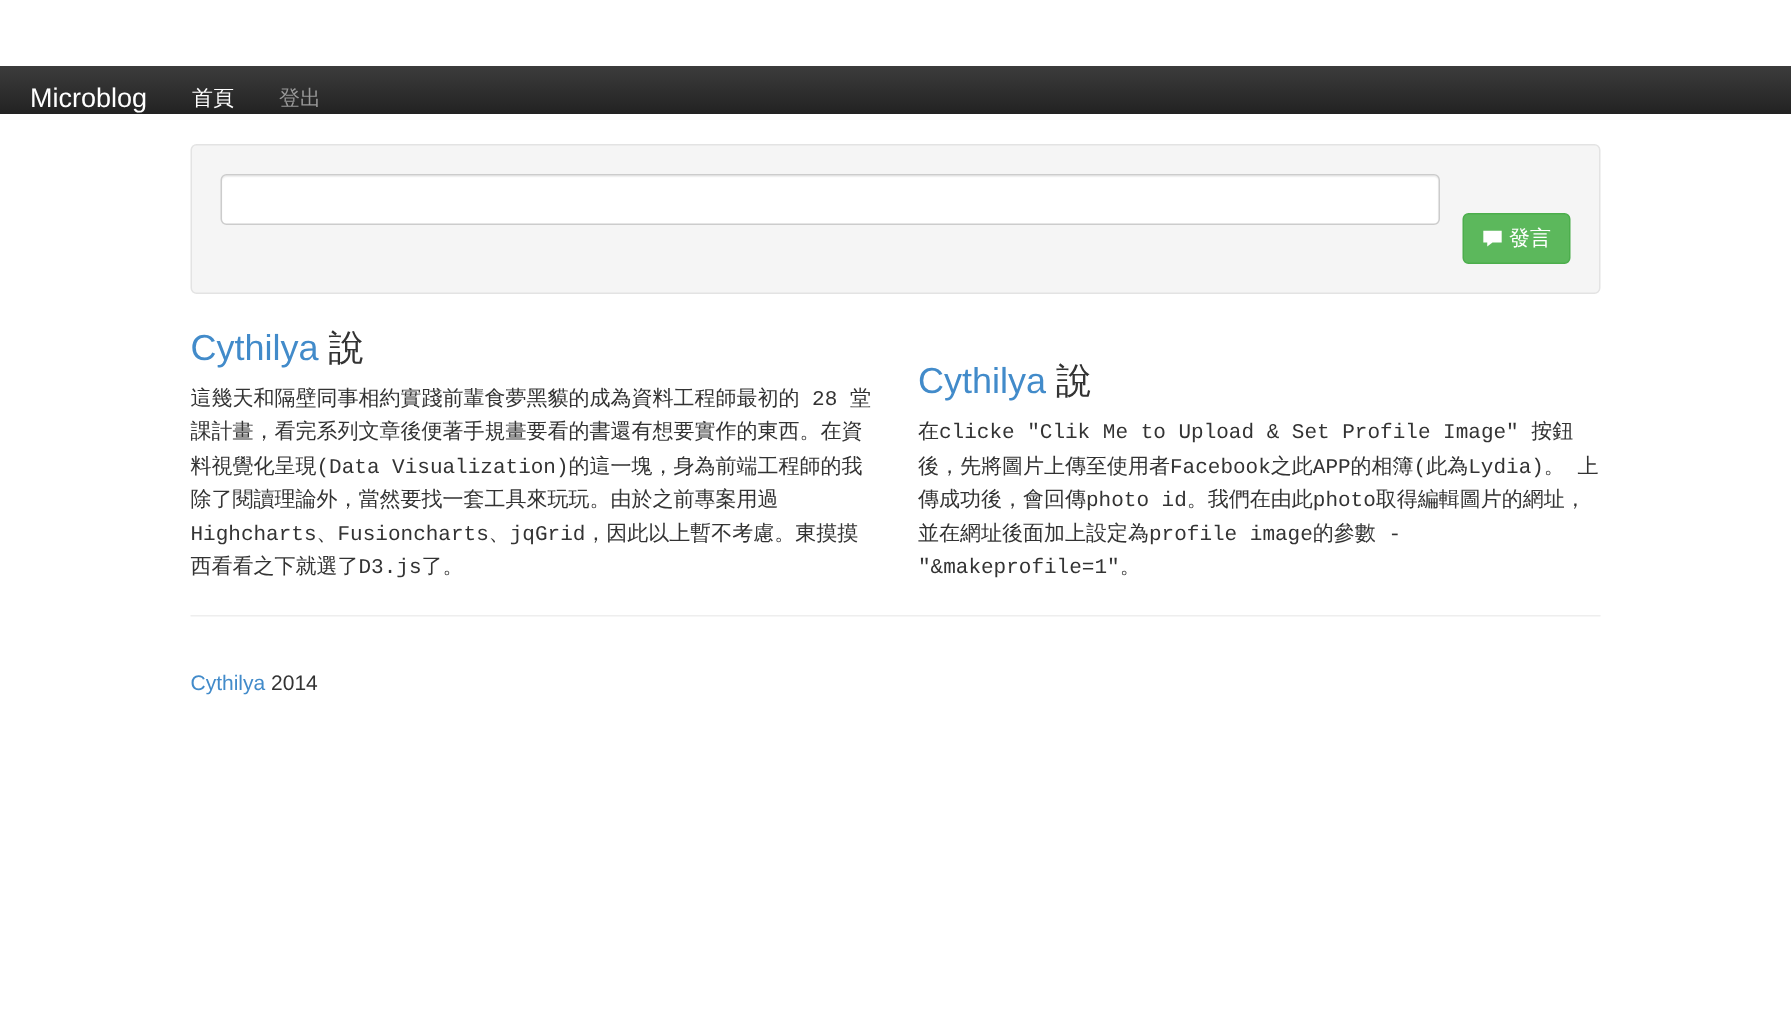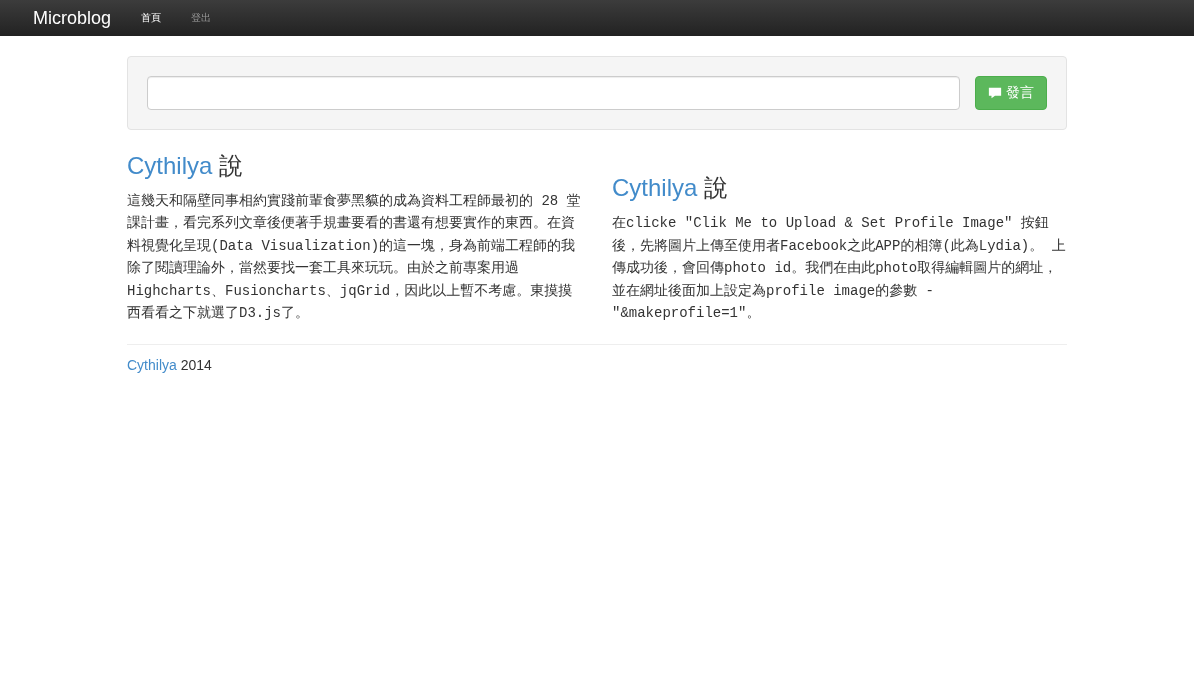--- a/index.html
+++ b/index.html
@@ -1,40 +1,40 @@
 <!DOCTYPE html>
 <html><head>
   <meta charset="utf-8">
   <style>
     * { box-sizing: border-box; margin: 0; padding: 0; }
     body { font-family: "Helvetica Neue", Helvetica, Arial, sans-serif; font-size: 14px; color: #333; background: #fff; }
     
-    .navbar { background: #222; background-image: linear-gradient(to bottom, #3c3c3c 0%, #222 100%); height: 32px; display: flex; align-items: center; padding: 18px; }
+    .navbar { background: #222; background-image: linear-gradient(to bottom, #3c3c3c 0%, #222 100%); height: 32px; display: flex; align-items: flex-start; padding: 5px; margin-top: 44px; }
     .navbar-brand { color: #fff; font-size: 18px; font-weight: 500; padding: 0 15px; text-decoration: none; line-height: 32px; }
-    .nav-link { color: #ccc; padding: 0 15px; text-decoration: none; line-height: 32px; font-size: 10px; }
+    .nav-link { color: #ccc; padding: 0 15px; text-decoration: none; line-height: 32px; font-size: 14px; }
     .nav-link.active { color: #fff; }
     .nav-link.dim { color: #999; }
     
     .container { max-width: 970px; margin: 0 auto; padding: 0 15px; }
     
     .well { background: #f5f5f5; border: 1px solid #e3e3e3; border-radius: 4px; padding: 19px; margin-top: 20px; display: flex; gap: 15px; }
     .post-input { flex: 1; height: 34px; padding: 6px 12px; border: 1px solid #ccc; border-radius: 4px; font-size: 14px; background: #fff; box-shadow: inset 0 1px 1px rgba(0,0,0,0.075); }
-    .btn-success { background: #5cb85c; border: 1px solid #4cae4c; color: #fff; padding: 6px 12px; border-radius: 4px; font-size: 14px; cursor: pointer; display: flex; align-items: center; gap: 4px; height: 34px; }
+    .btn-success { background: #5cb85c; border: 1px solid #4cae4c; color: #fff; padding: 6px 12px; border-radius: 4px; font-size: 14px; cursor: pointer; display: flex; align-items: center; gap: 4px; height: 34px; margin-top: 26px; }
     .btn-success .icon { display: inline-flex; }
     
     .row { display: flex; gap: 30px; margin-top: 20px; align-items: flex-end; }
     .col { flex: 1; }
     
     .post-title { font-size: 24px; font-weight: 500; margin-bottom: 8px; }
     .post-title .author { color: #428bca; }
     .post-body { line-height: 1.6; color: #333; font-size: 14px; font-family: Liberation Mono, monospace; }
     
     hr { border: none; border-top: 1px solid #eee; margin-top: 20px; }
     
-    .footer { margin-top: 12px; padding-bottom: 20px; font-size: 14px; }
+    .footer { margin-top: 36px; padding-bottom: 20px; font-size: 14px; }
     .footer .link { color: #428bca; }
   </style>
 </head>
 <body>
 
 <nav class="navbar">
   <a class="navbar-brand">Microblog</a>
   <a class="nav-link active">首頁</a>
   <a class="nav-link dim">登出</a>
 </nav>

